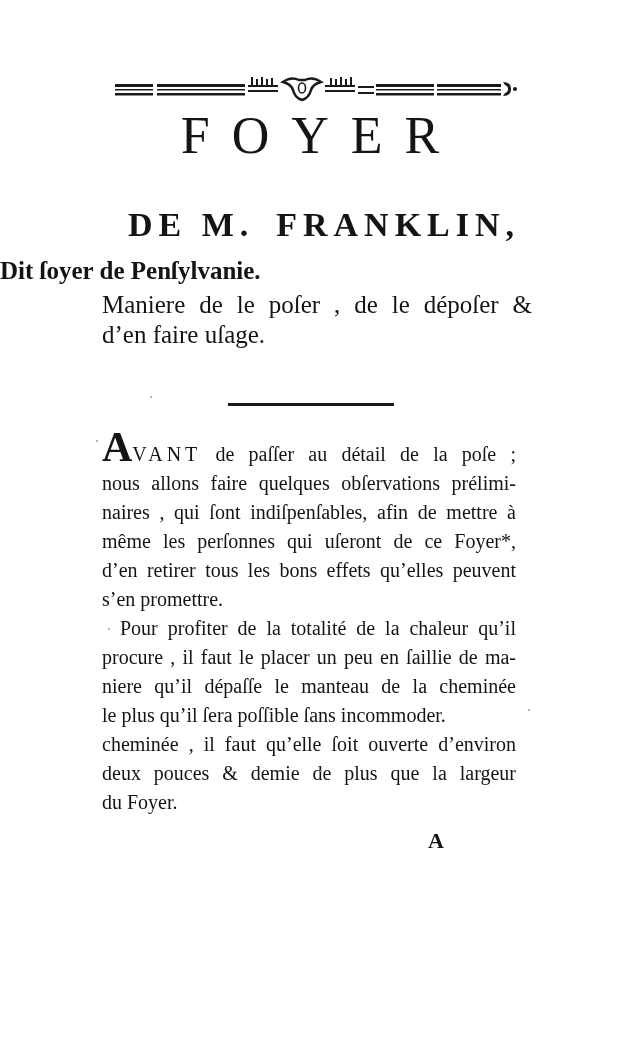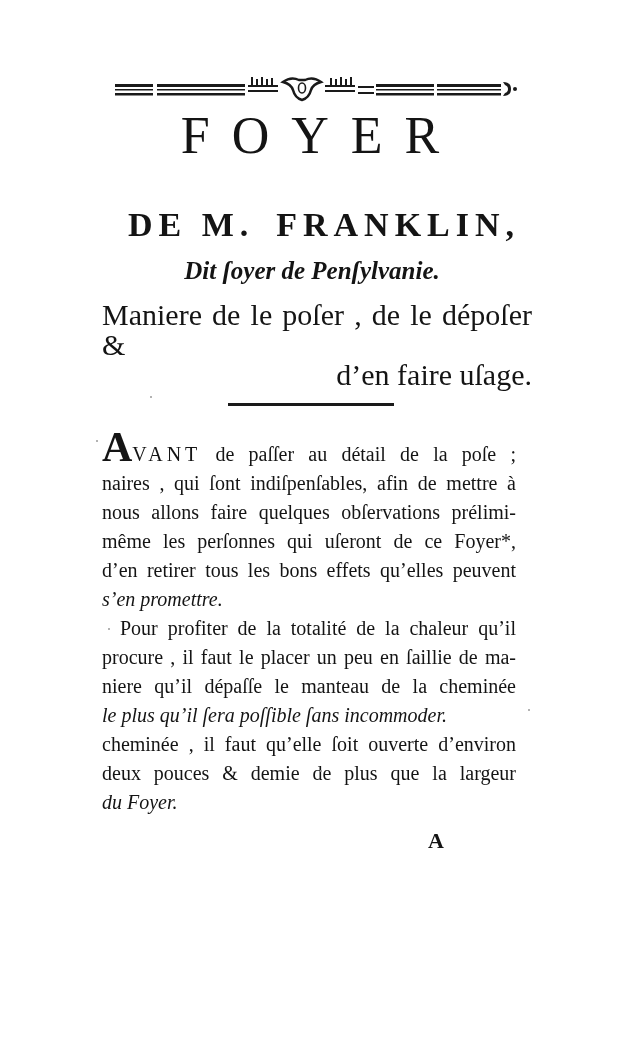--- a/index.html
+++ b/index.html
@@ -49,40 +49,38 @@
       letter-spacing: 6px;
       line-height: 46px;
       font-weight: bold;
       margin: 12px;
     }
     .subtitle .gap { display: inline-block; width: 22px; }
     .dit {
       position: absolute;
       left: 0; width: 624px;
       top: 254px;
-      text-align: center;
       font-size: 25px;
-      font-style: italic;
       line-height: 34px;
       font-weight: bold;
     }
     .manner {
       position: absolute;
       left: 102px; width: 430px;
-      top: 300px;
-      font-size: 30px;
+      top: 290px;
+      font-size: 25px;
       line-height: 30px;
       text-align: center;
     }
     .manner .l1 {
       display: block;
       text-align: justify;
       text-align-last: justify;
     }
-    .manner .l2 { display: block; text-align: right; }
+    .manner .l2 { display: block; text-align: left; }
     .rule {
       position: absolute;
       left: 228px;
       top: 403px;
       width: 166px;
       height: 3px;
       background: #1a1a1a;
     }
     .body-text {
       position: absolute;
@@ -92,21 +90,21 @@
       font-size: 20px;
       line-height: 29px;
     }
     .body-text .line {
       display: block;
       text-align: justify;
       text-align-last: justify;
       white-space: nowrap;
       word-spacing: 0;
     }
-    .body-text .line.last { text-align-last: left; font-style: italic; }
+    .body-text .line.last { text-align-last: left; }
     .body-text .indent { padding-left: 18px; }
     .dropcap {
       font-size: 42px;
       line-height: 20px;
       font-weight: bold;
       vertical-align: baseline;
     }
     .smallcaps {
       font-size: 20px;
       letter-spacing: 4px;
@@ -183,22 +181,22 @@
 
   <div class="manner">
     <span class="l1">Maniere de le poſer , de le dépoſer &amp;</span>
     <span class="l2">d’en faire uſage.</span>
   </div>
 
   <div class="rule"></div>
 
   <div class="body-text">
     <span class="line"><span class="dropcap">A</span><span class="smallcaps">VANT</span><span> de paſſer au détail de la poſe ;</span></span>
+    <span class="line">nous allons faire quelques obſervations prélimi-</span>
     <span class="line">naires , qui ſont indiſpenſables, afin de mettre à</span>
-    <span class="line">nous allons faire quelques obſervations prélimi-</span>
     <span class="line">même les perſonnes qui uſeront de ce Foyer*,</span>
     <span class="line">d’en retirer tous les bons effets qu’elles peuvent</span>
     <span class="line last">s’en promettre.</span>
     <span class="line indent">Pour profiter de la totalité de la chaleur qu’il</span>
     <span class="line">procure , il faut le placer un peu en ſaillie de ma-</span>
     <span class="line">niere qu’il dépaſſe le manteau de la cheminée</span>
     <span class="line last">le plus qu’il ſera poſſible ſans incommoder.</span>
     <span class="line">cheminée , il faut qu’elle ſoit ouverte d’environ</span>
     <span class="line">deux pouces &amp; demie de plus que la largeur</span>
     <span class="line last">du Foyer.</span>

